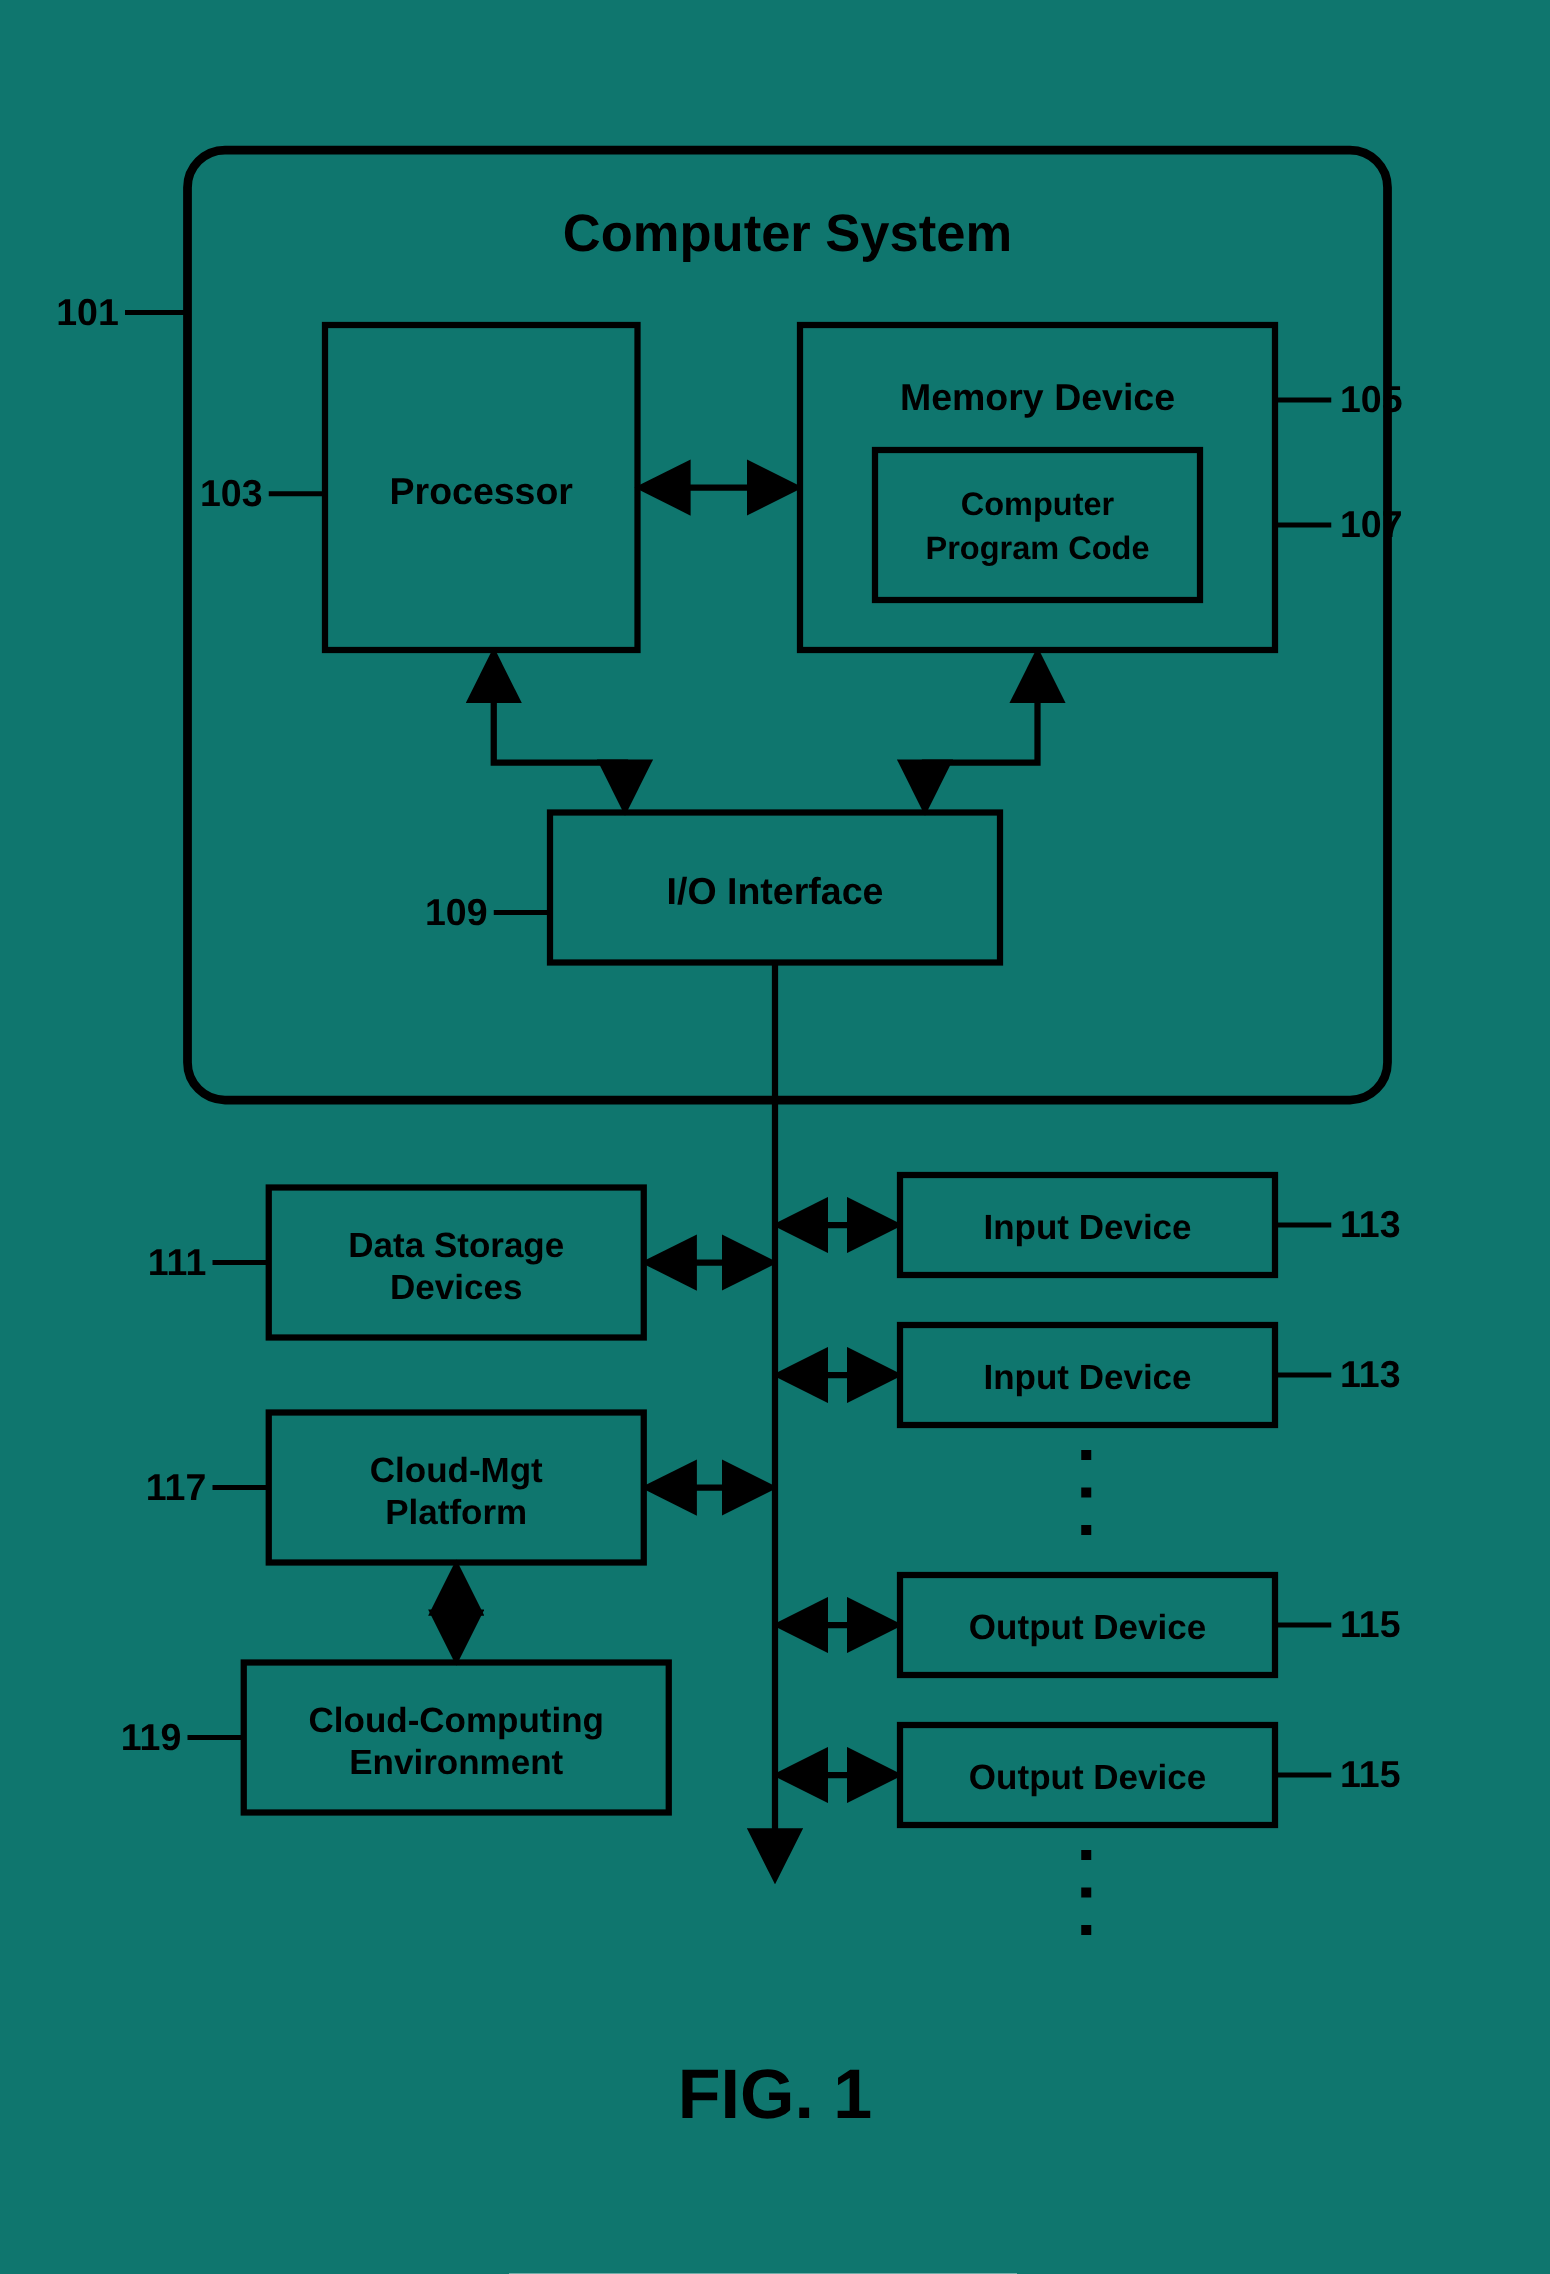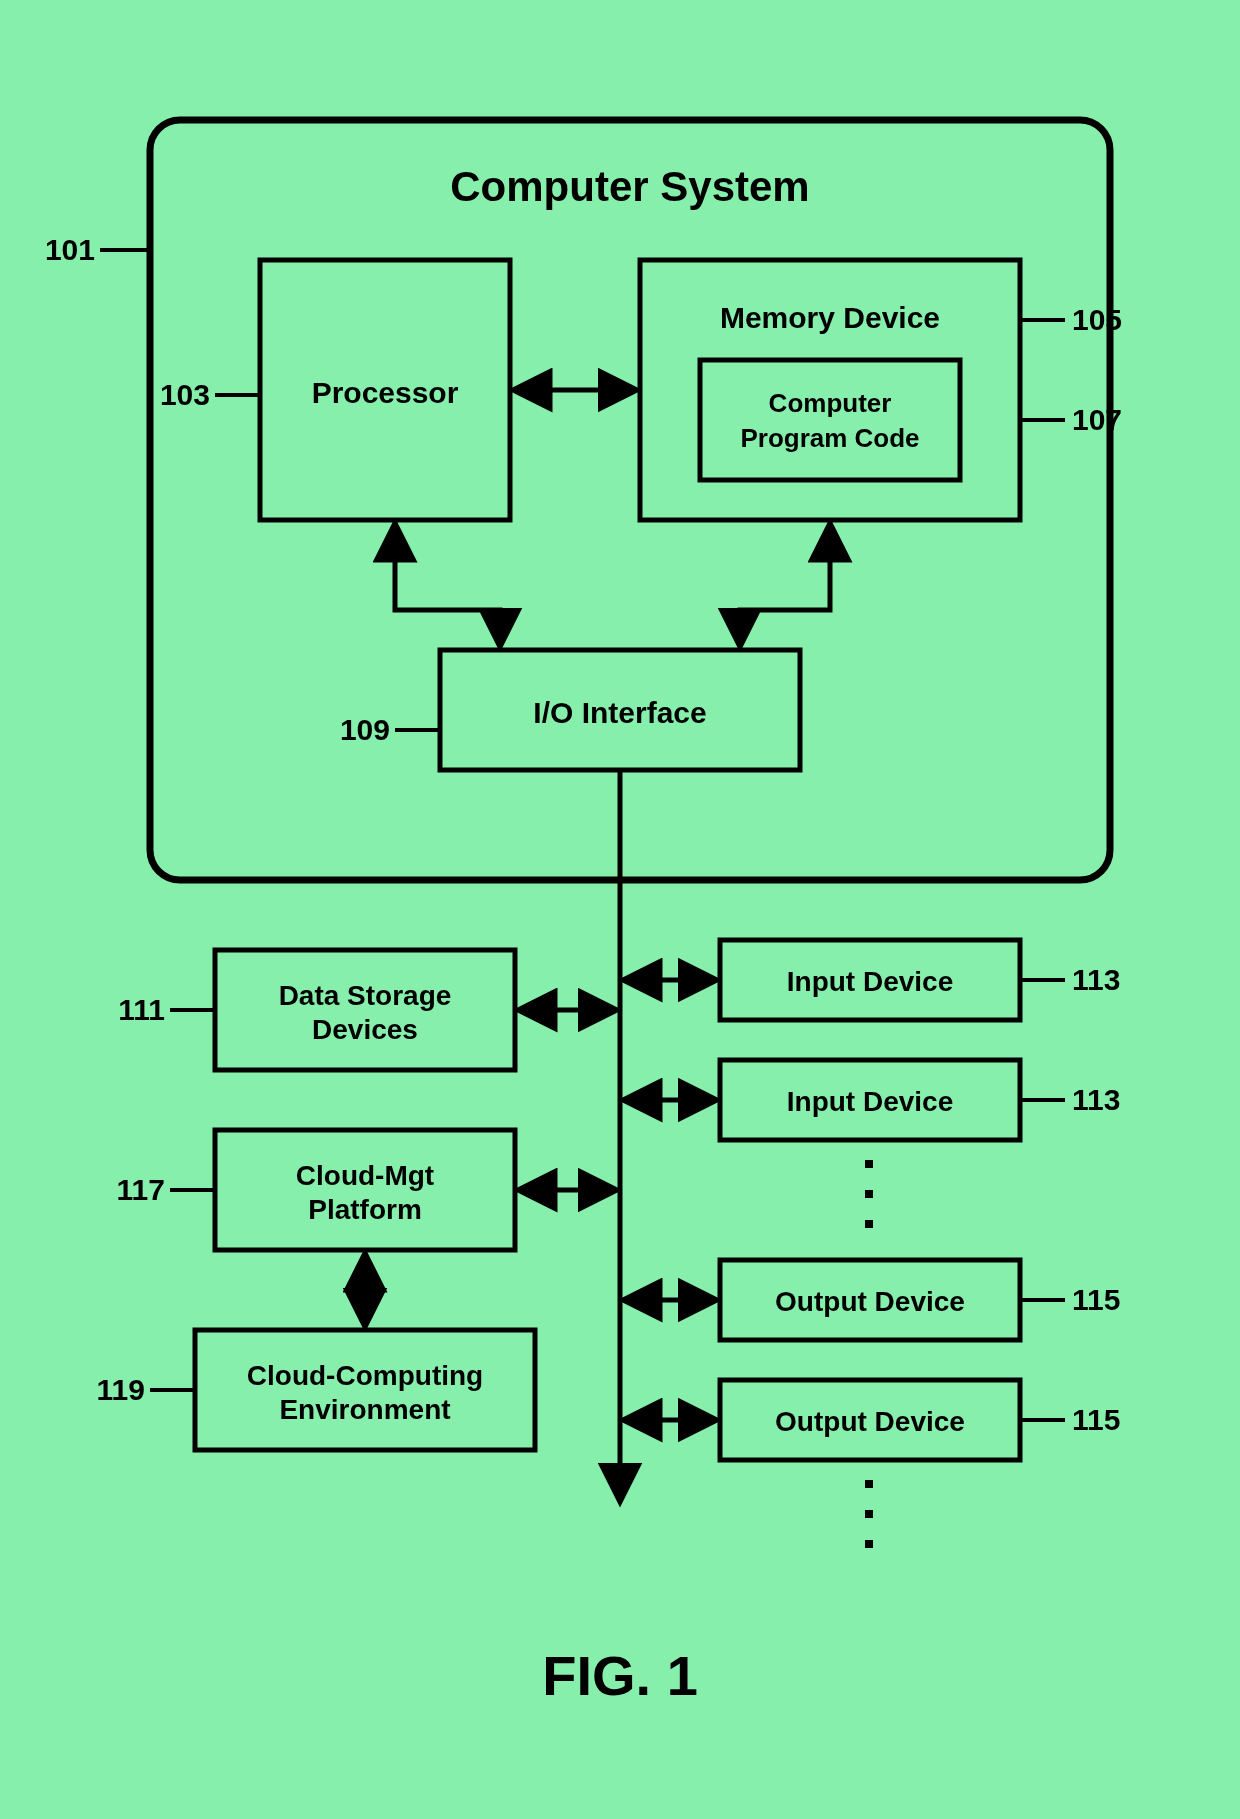--- a/index.html
+++ b/index.html
@@ -5,21 +5,21 @@
   html, body {
     margin: 0;
     padding: 0;
     background: #ffffff;
     font-family: Arial, Helvetica, sans-serif;
   }
   .page {
     position: relative;
     width: 1240px;
     height: 1819px;
-    background: #86efac;
+    background: #0f766e;
   }
   svg { display: block; }
   .box-label {
     font-weight: bold;
     text-anchor: middle;
     dominant-baseline: middle;
   }
   .ref-label {
     font-weight: bold;
     text-anchor: start;

